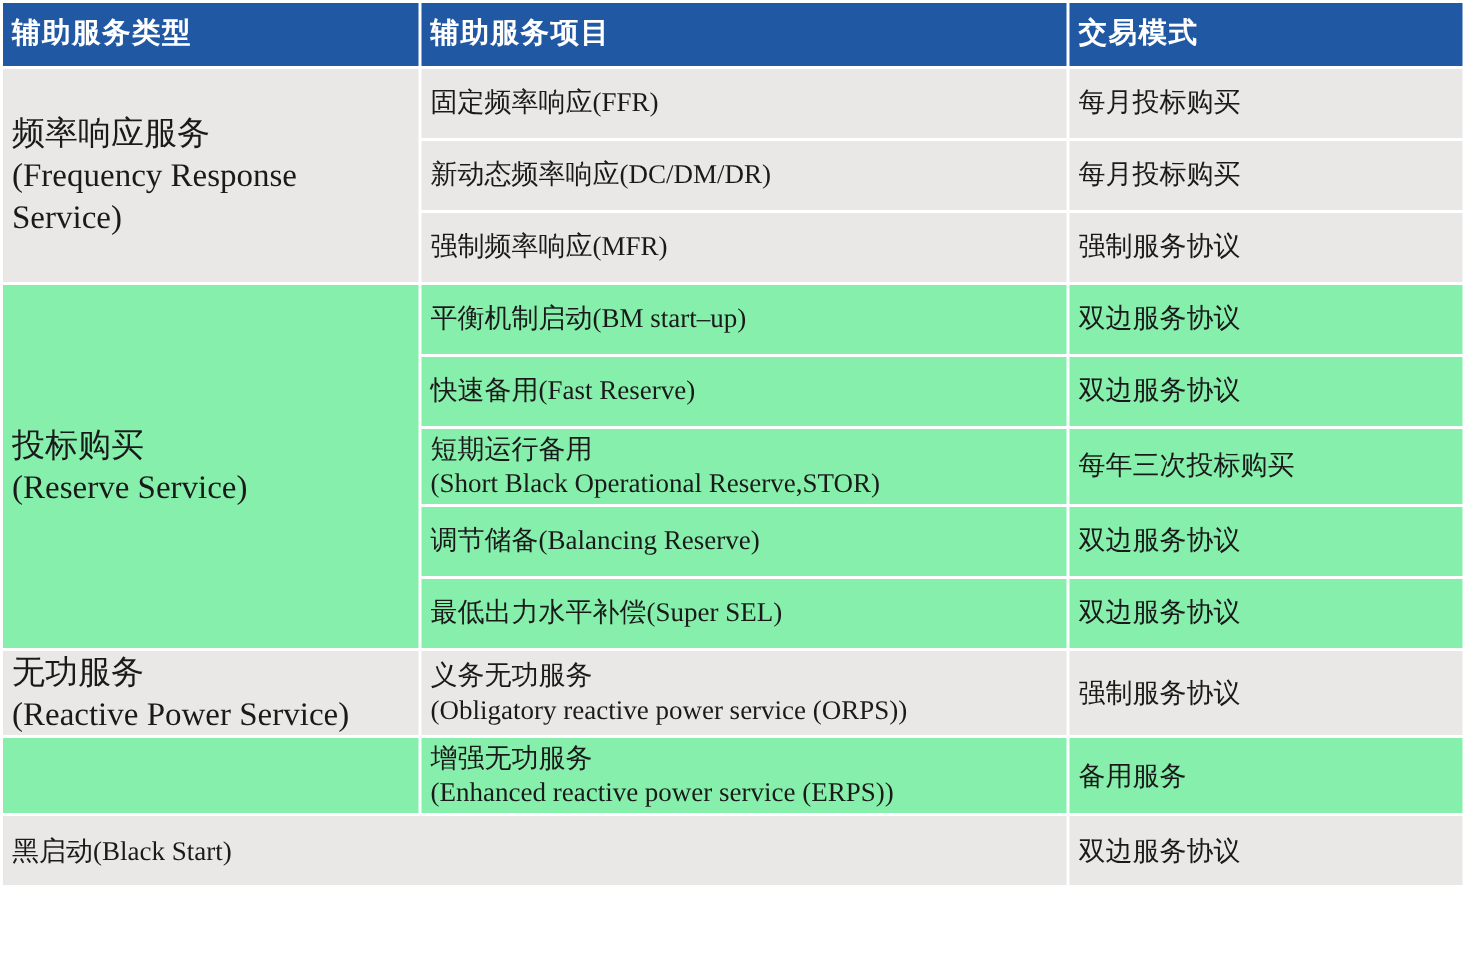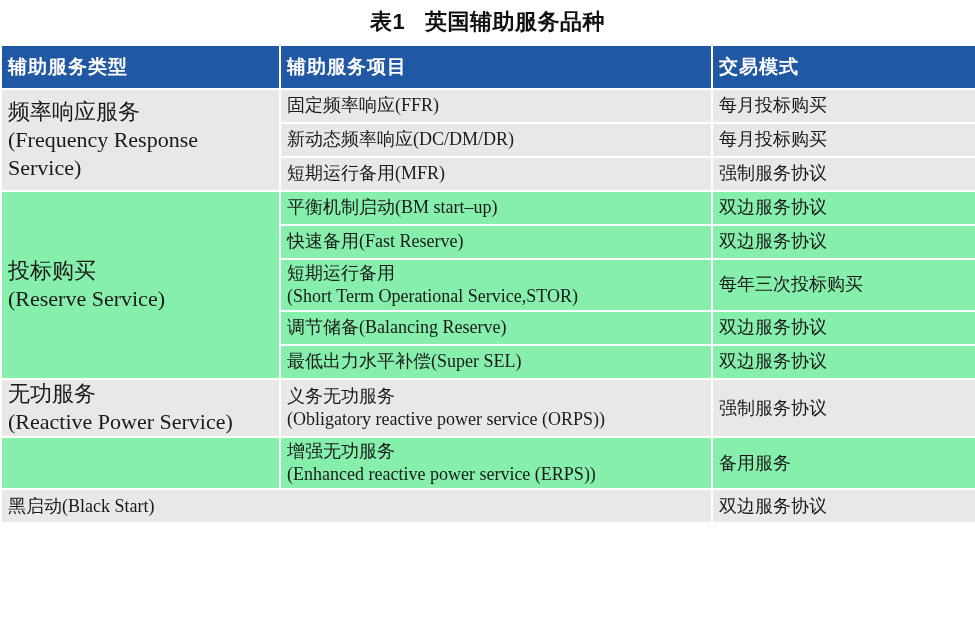--- a/index.html
+++ b/index.html
@@ -72,31 +72,30 @@
     letter-spacing: 1px;
   }
 
   
   td.tone-gray  { background: #E9E8E7; }
   td.tone-blue  { background: #86efac; }
 
   .cell-line       { display: block; white-space: pre; }
   .cell-line.latin { font-family: Liberation Serif, serif; }
 
-  .h-1 { height: 32px; }
+  .h-1 { height: 46px; }
   .h-2 { height: 50px; }
 
   td.group-cell { font-size: 22px; }
 </style>
 </head>
 <body>
 
 <div class="page">
 
-  <div class="table-title">表1   英国辅助服务品种</div>
 
   <table class="aux-table">
     <colgroup>
       <col class="c1">
         <col class="c2">
         <col class="c3">
     </colgroup>
 
     <thead>
       <tr>
@@ -124,21 +123,21 @@
       <tr>
         <td class="tone-gray h-1">
           <span class="cell-line">新动态频率响应(DC/DM/DR)</span>
         </td>
         <td class="tone-gray h-1">
           <span class="cell-line">每月投标购买</span>
         </td>
       </tr>
       <tr>
         <td class="tone-gray h-1">
-          <span class="cell-line">短期运行备用(MFR)</span>
+          <span class="cell-line">强制频率响应(MFR)</span>
         </td>
         <td class="tone-gray h-1">
           <span class="cell-line">强制服务协议</span>
         </td>
       </tr>
 
       <tr>
         <td class="tone-blue group-cell" rowspan="5">
           <span class="cell-line">投标购买</span>
           <span class="cell-line latin">(Reserve Service)</span>
@@ -154,21 +153,21 @@
         <td class="tone-blue h-1">
           <span class="cell-line">快速备用(Fast Reserve)</span>
         </td>
         <td class="tone-blue h-1">
           <span class="cell-line">双边服务协议</span>
         </td>
       </tr>
       <tr>
         <td class="tone-blue h-2">
           <span class="cell-line">短期运行备用</span>
-          <span class="cell-line latin">(Short Term Operational Service,STOR)</span>
+          <span class="cell-line latin">(Short Black Operational Reserve,STOR)</span>
         </td>
         <td class="tone-blue h-2">
           <span class="cell-line">每年三次投标购买</span>
         </td>
       </tr>
       <tr>
         <td class="tone-blue h-1">
           <span class="cell-line">调节储备(Balancing Reserve)</span>
         </td>
         <td class="tone-blue h-1">

